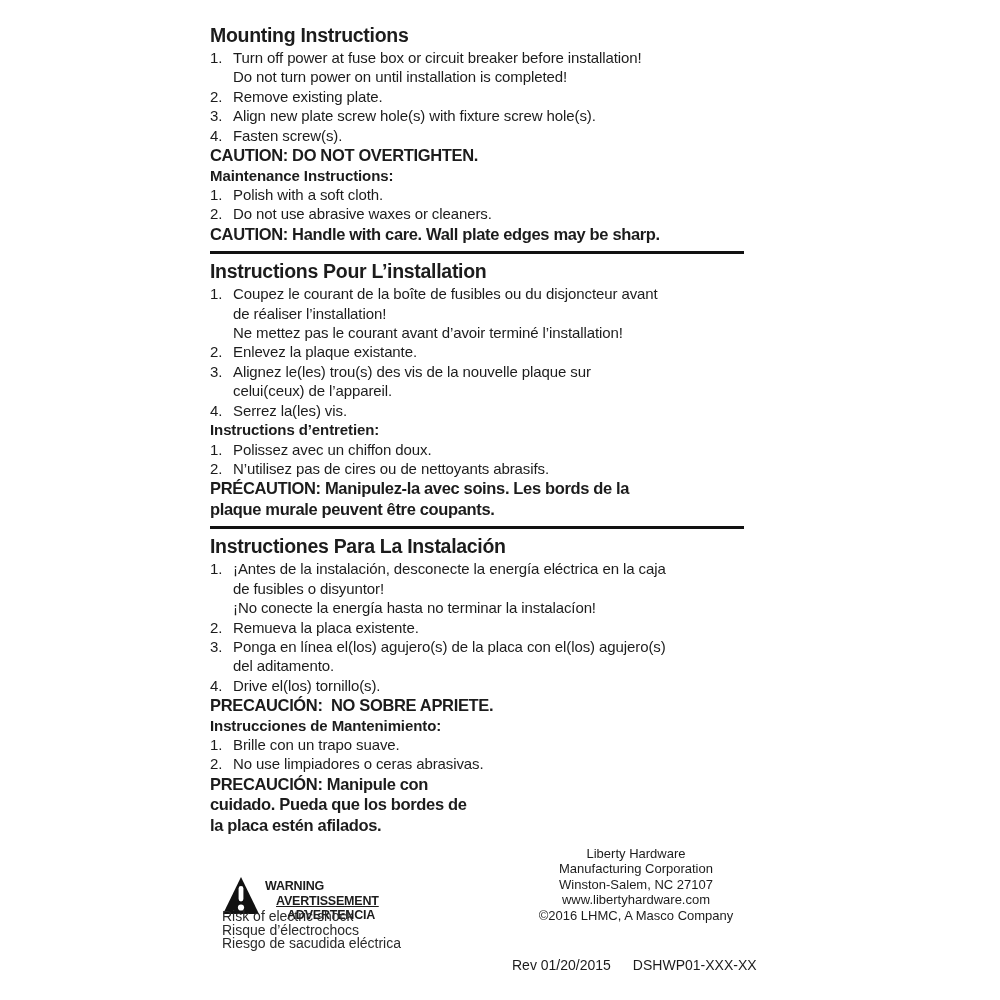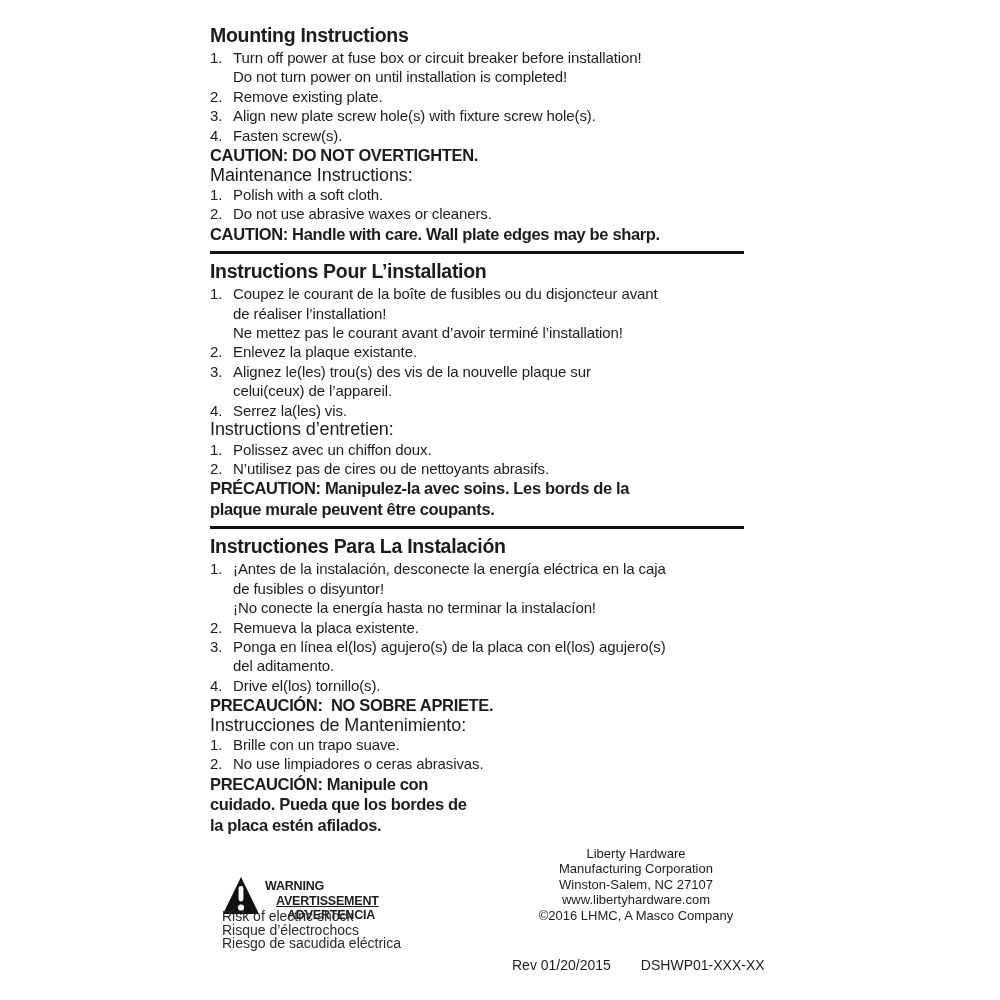--- a/index.html
+++ b/index.html
@@ -38,24 +38,25 @@
   }
   .caution{
     font-size:16.5px;
     font-weight:bold;
     line-height:20.5px;
     letter-spacing:-0.35px;
     margin:0;
     white-space:pre-wrap;
   }
   .plain-heading{
-    font-size:18px;
+    font-size:15px;
     line-height:19.4px;
     letter-spacing:-0.1px;
     margin:0;
+    font-weight:bold;
   }
   .divider{
     border:none;
     border-top:3px solid #111111;
     margin:7px 0 6px 0;
   }
   
   .warning-block{
     position:absolute;
     left:222px;top:876px;
@@ -83,21 +84,21 @@
     position:absolute;
     left:486px;top:846px;width:300px;
     text-align:center;
     font-size:13px;
     line-height:15.4px;
   }
   .rev-row{
     position:absolute;
     left:512px;top:957px;
     display:flex;
-    gap:30px;
+    gap:22px;
     font-size:14px;
     line-height:17px;
   }
   .tri-icon{display:block;}
 </style>
 </head>
 <body>
 
 <div class="page">
 

